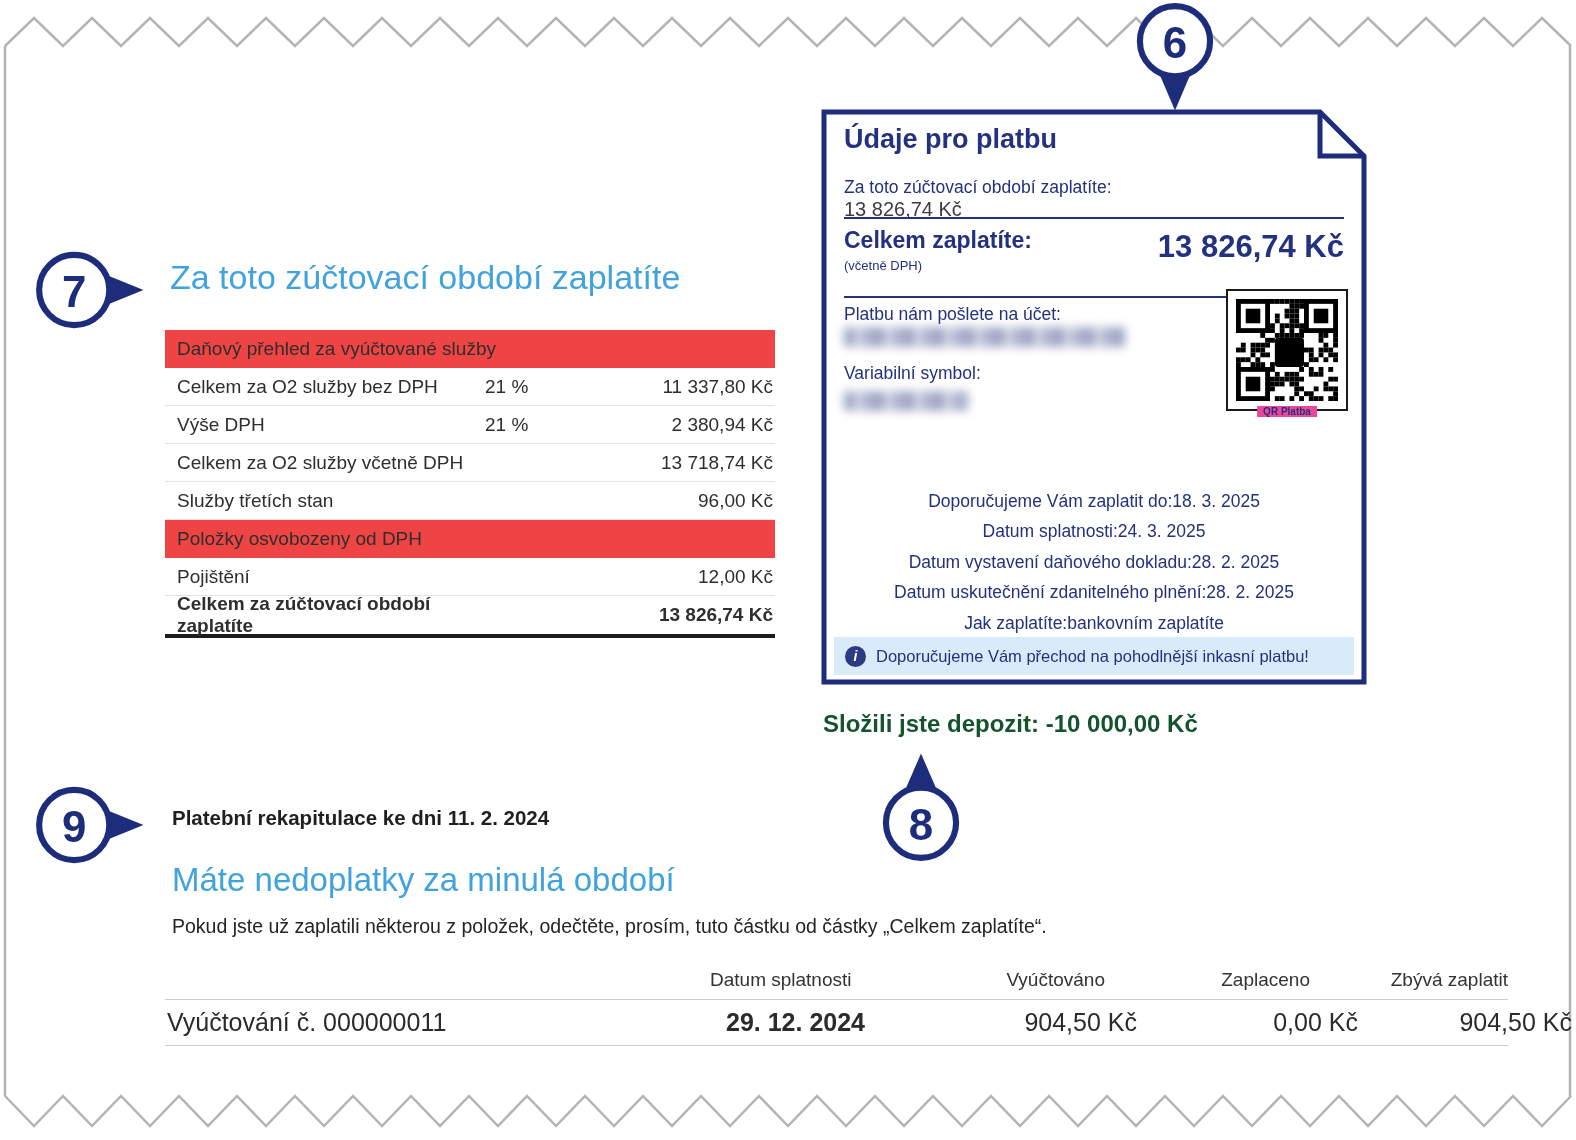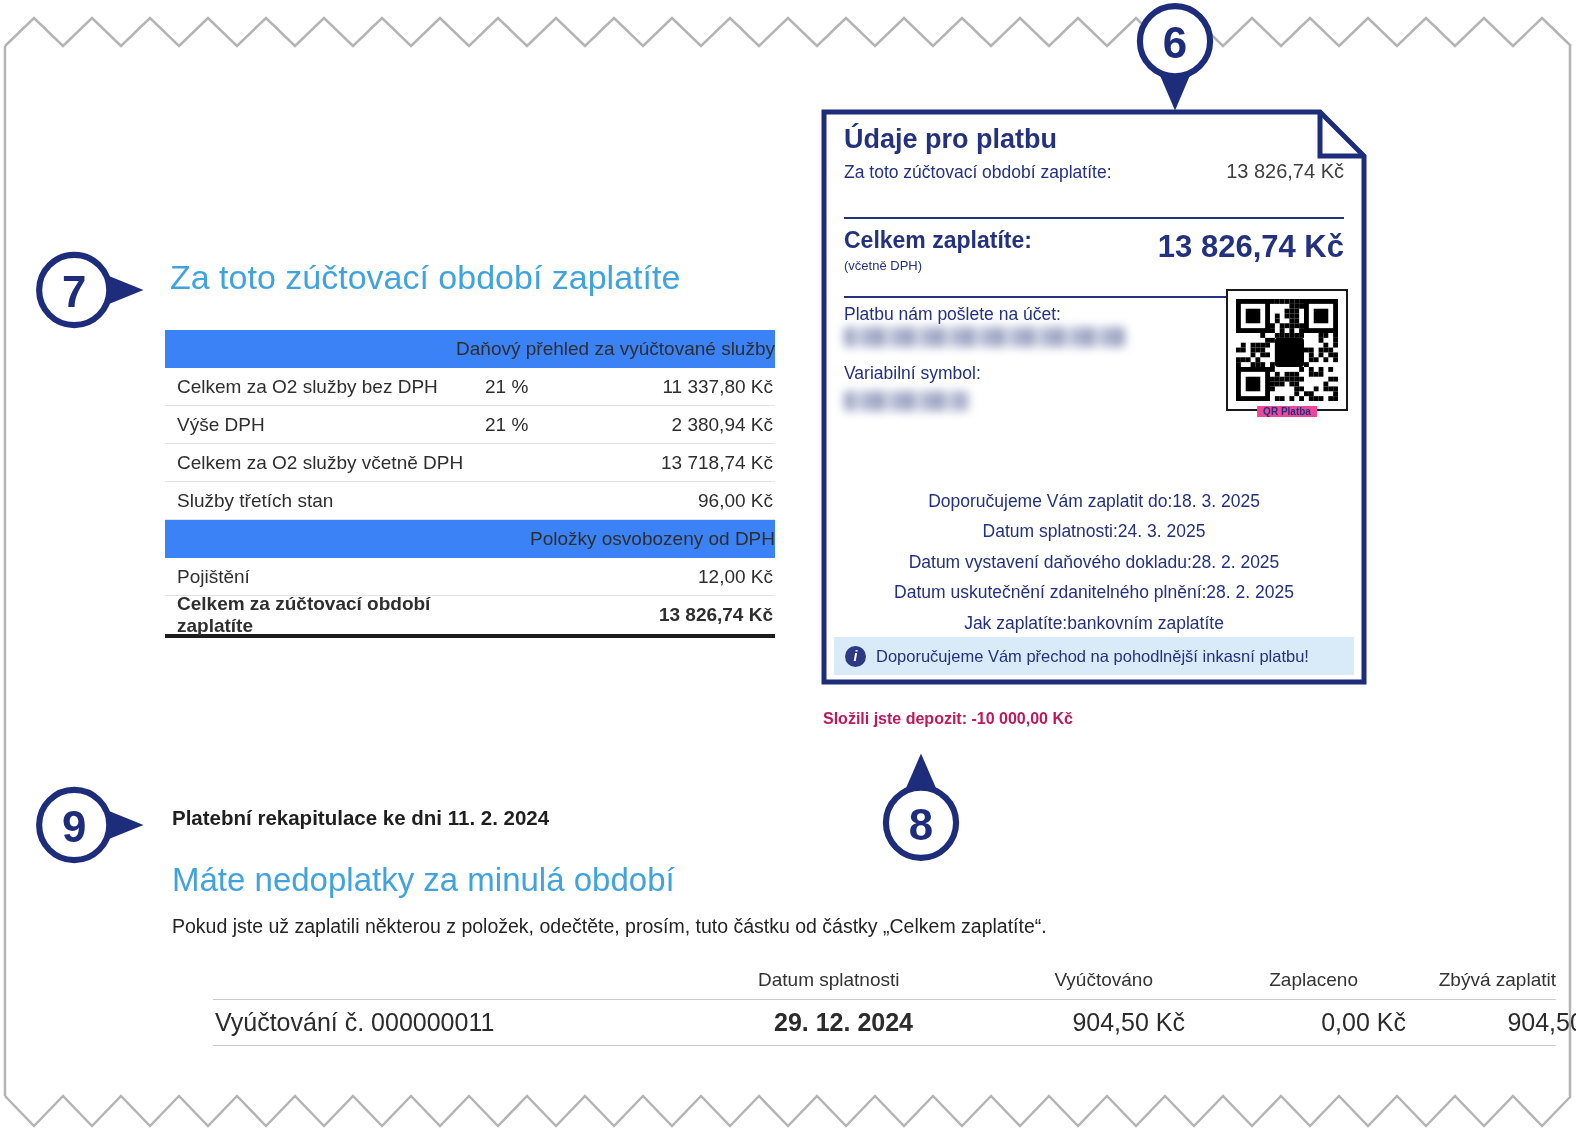--- a/index.html
+++ b/index.html
@@ -19,21 +19,21 @@
   .marker{position:absolute;z-index:6;}
   .marker polygon{fill:var(--navy);}
   .marker circle{fill:#fff;stroke:var(--navy);stroke-width:7px;}
   .marker text{fill:var(--navy);font-size:50px;font-weight:bold;text-anchor:middle;dominant-baseline:central;font-family:"Liberation Sans",sans-serif;}
 
   
   .payment-box{position:absolute;left:820px;top:108px;width:548px;height:578px;z-index:4;}
   .pb-outline{position:absolute;left:0;top:0;}
   .pb-abs{position:absolute;left:24px;right:24px;}
   .pb-title{top:16px;font-size:27px;font-weight:bold;color:var(--navy-text);}
-  .pb-period{top:52px;display:flex;justify-content:space-between;align-items:baseline;}
+  .pb-period{top:69px;display:flex;justify-content:space-between;align-items:baseline;flex-direction:column;}
   .pb-period .lbl{font-size:17.5px;color:var(--navy-text);}
   .pb-period .val{font-size:20px;color:#3e3e3e;}
   .pb-divider{border-top:2px solid var(--navy-text);}
   .pb-div1{top:109px;}
   .pb-div2{top:188px;}
   .pb-total{top:119px;display:flex;justify-content:space-between;align-items:flex-start;}
   .pb-total .lbl{font-size:23px;font-weight:bold;color:var(--navy-text);}
   .pb-total .sub{font-size:13px;color:var(--navy-text);margin-top:4px;}
   .pb-total .val{font-size:31px;font-weight:bold;color:var(--navy-text);margin-top:2px;}
   .pb-account-lbl{top:196px;font-size:17.5px;color:var(--navy-text);}
@@ -56,30 +56,30 @@
     font-size:14px;font-weight:bold;font-style:italic;display:flex;align-items:center;justify-content:center;flex:0 0 auto;}
   .pb-banner .txt{font-size:16.5px;color:var(--navy-text);}
 
   
   .billing-heading{position:absolute;left:170px;top:258px;font-size:34px;color:var(--blue);z-index:3;}
   .billing-table{position:absolute;left:165px;top:330px;width:610px;z-index:3;}
   .bt-row{display:flex;align-items:center;height:38px;font-size:19px;color:#2e2e2e;}
   .bt-row .bt-label{flex:1 1 auto;padding-left:12px;}
   .bt-row .bt-rate{flex:0 0 120px;}
   .bt-row .bt-value{flex:0 0 170px;text-align:right;padding-right:2px;}
-  .bt-header{background:#3b82f6;font-size:19px;text-align:right;}
+  .bt-header{background:#ef4444;font-size:19px;}
   .bt-item{border-bottom:1px solid #e2e2e2;}
   .bt-total{height:42px;font-weight:bold;border-bottom:4px solid #1c1c1c;}
 
   
-  .deposit-note{position:absolute;left:823px;top:710px;font-size:16px;font-weight:600;color:#be185d;z-index:3;}
+  .deposit-note{position:absolute;left:823px;top:710px;font-size:24px;font-weight:600;color:#14532d;z-index:3;}
   .recap-title{position:absolute;left:172px;top:806px;font-size:20.5px;font-weight:bold;color:#1f1f1f;z-index:3;}
   .recap-heading{position:absolute;left:172px;top:861px;font-size:33px;color:var(--blue);z-index:3;}
   .recap-subtext{position:absolute;left:172px;top:915px;font-size:19.5px;font-weight:500;color:#242424;z-index:3;}
-  .recap-table{position:absolute;left:165px;top:966px;width:1343px;z-index:3;margin-left:48px;}
+  .recap-table{position:absolute;left:165px;top:966px;width:1343px;z-index:3;}
   .rt-row{display:grid;grid-template-columns:545px 235px 160px 205px 198px;align-items:end;}
   .rt-head{height:34px;border-bottom:1px solid #cccccc;font-size:19px;color:#333;padding-bottom:8px;}
   .rt-head .c-due{text-align:left;}
   .rt-head .c-num{text-align:right;}
   .rt-data{height:46px;border-bottom:1px solid #cccccc;font-size:25px;color:#2b2b2b;align-items:center;gap:16px;}
   .rt-data .c-name{padding-left:2px;}
   .rt-data .c-due{font-weight:bold;}
   .rt-data .c-num{text-align:right;}
 </style>
 </head>

